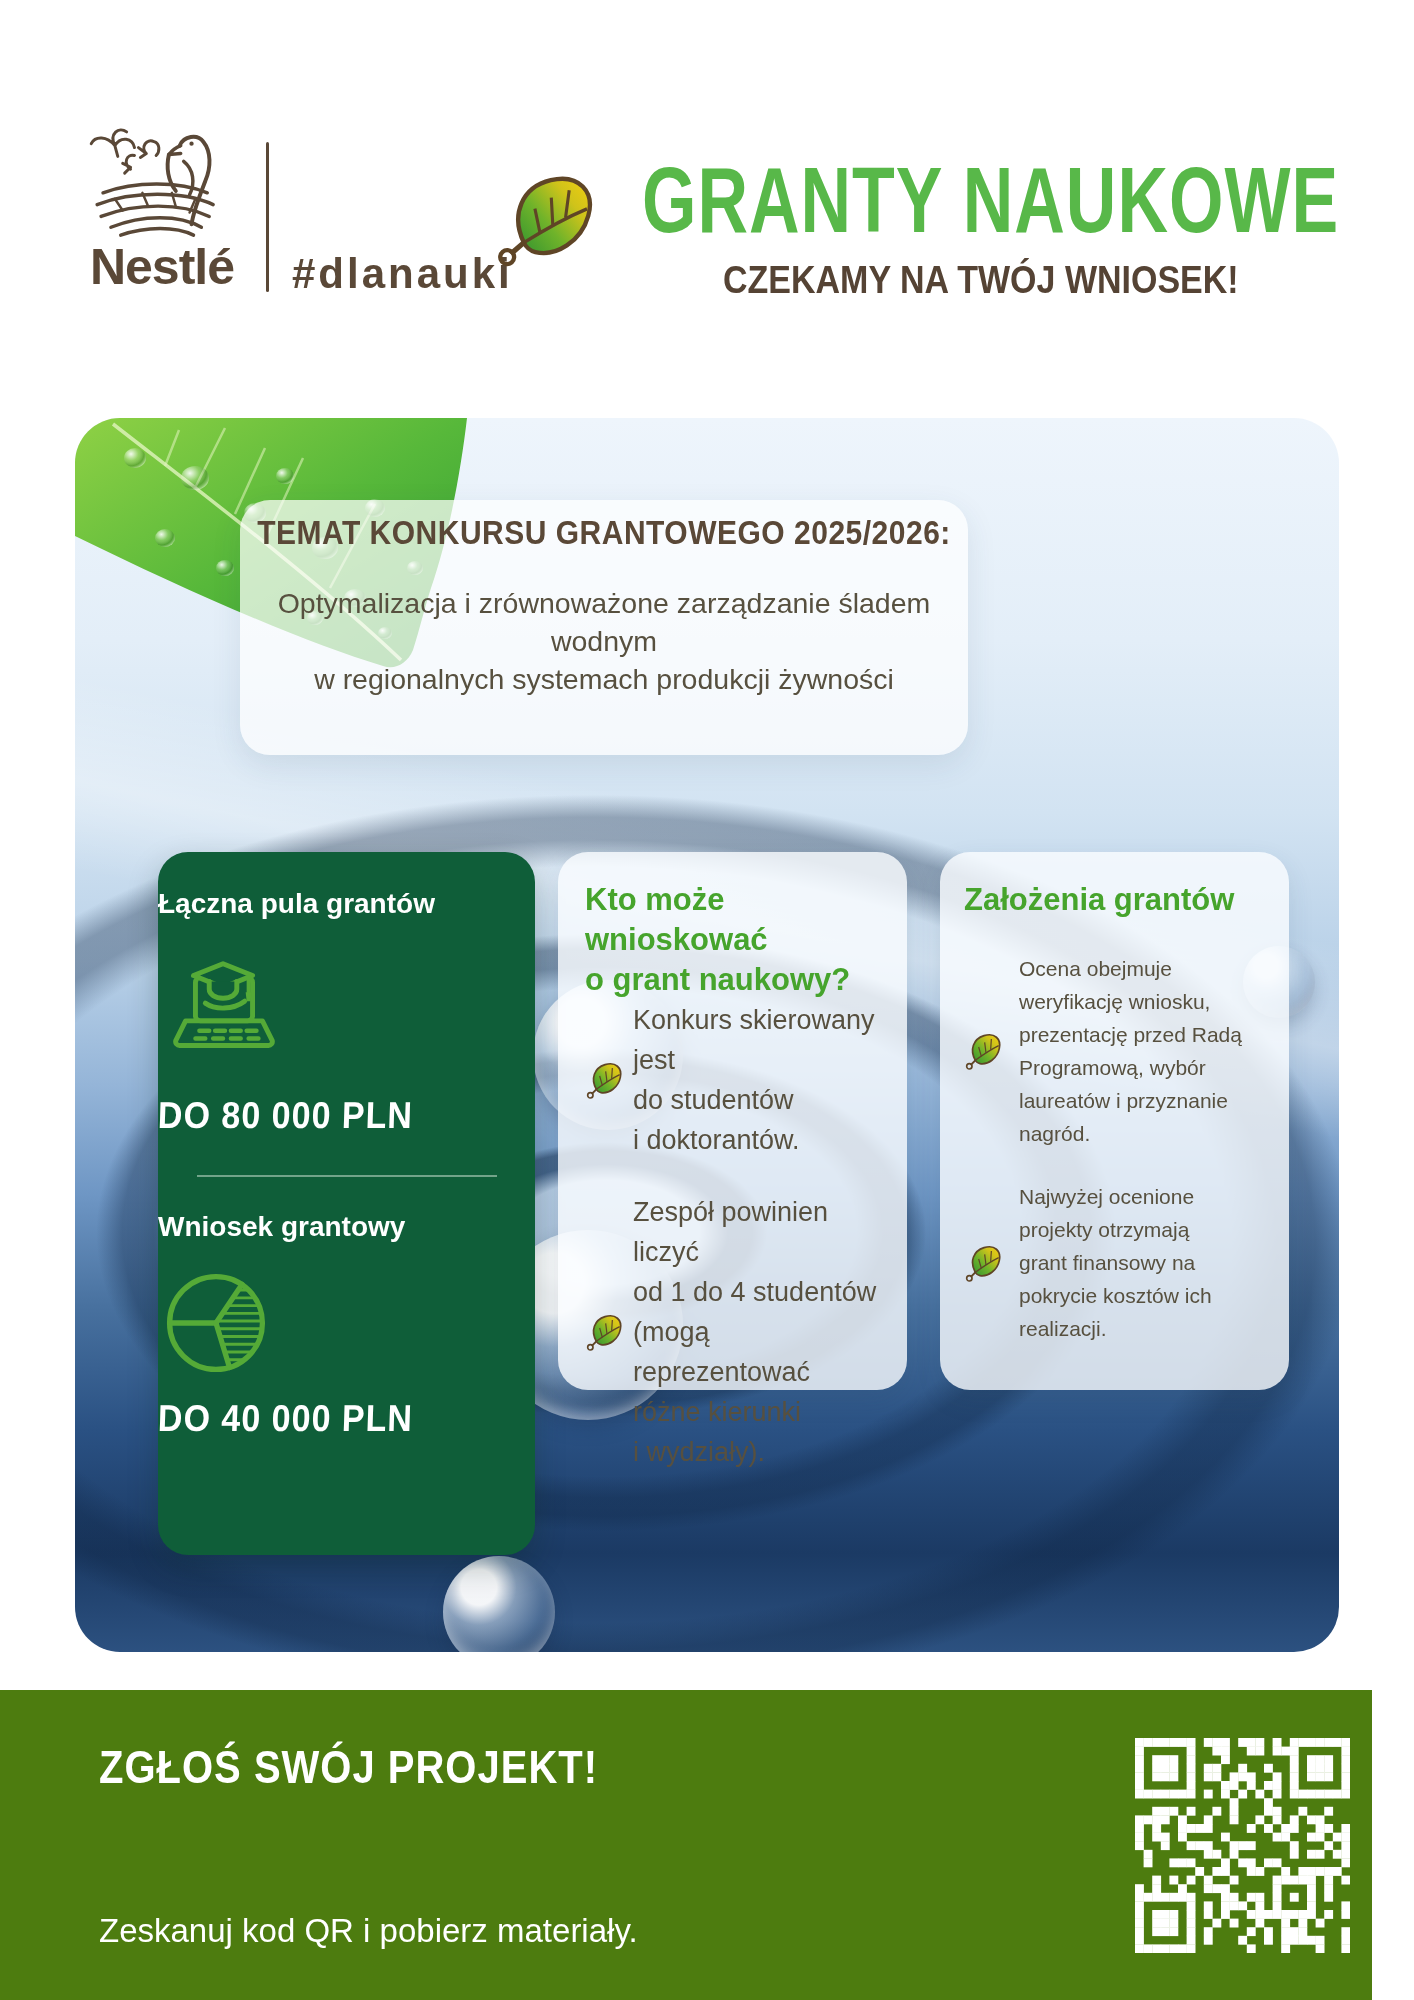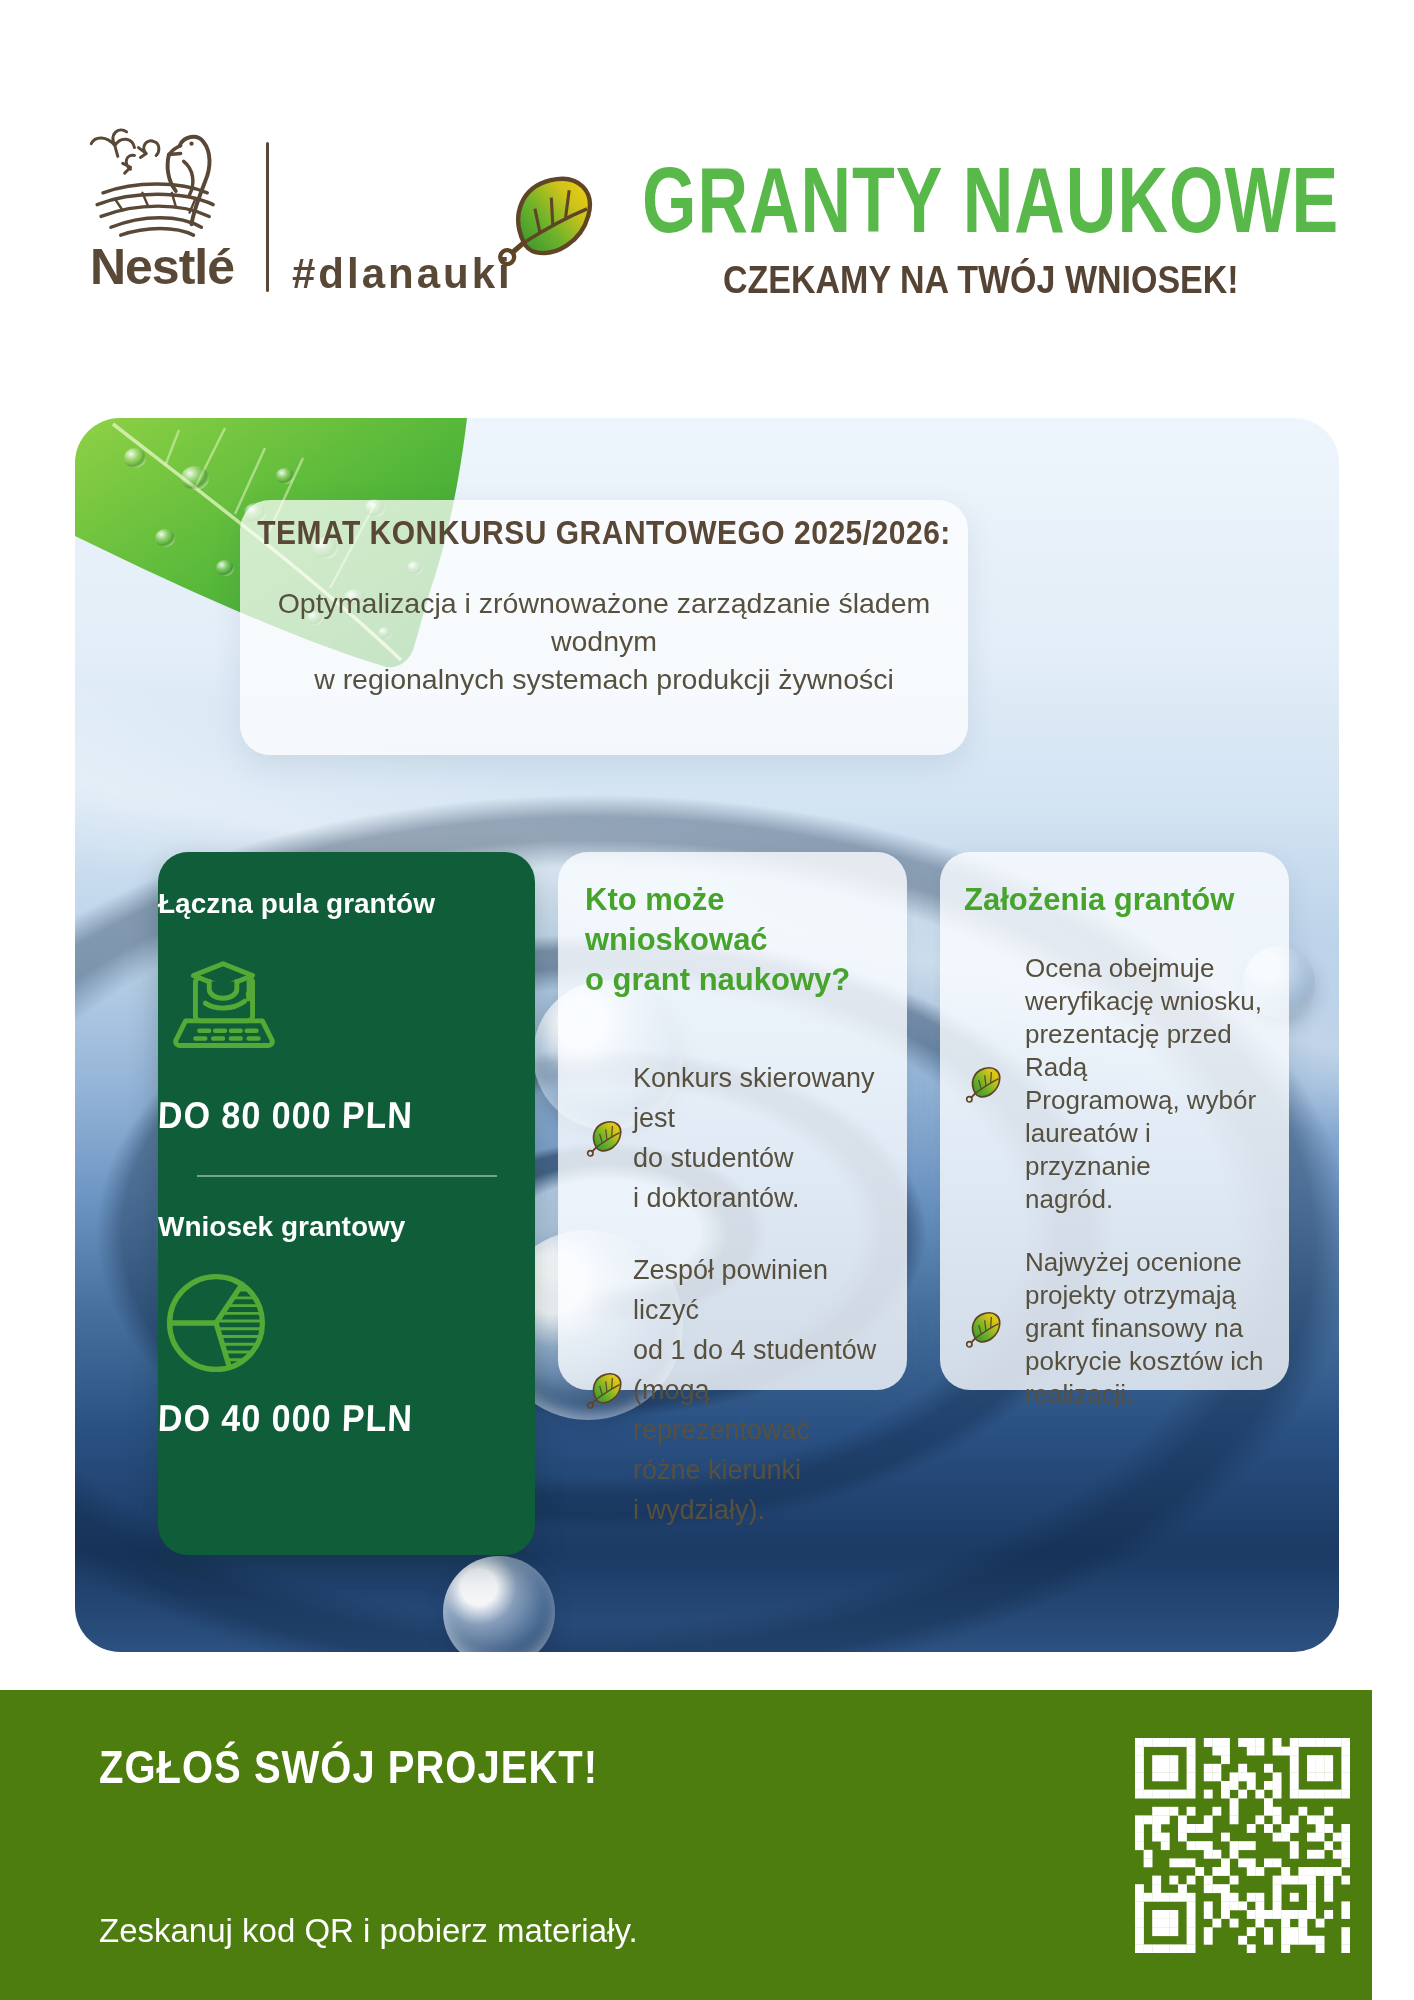--- a/index.html
+++ b/index.html
@@ -64,22 +64,22 @@
 
   .card-light { position:absolute; background:rgba(250,253,255,.80); border-radius:30px;
                 box-shadow:0 10px 26px rgba(40,70,100,.12); }
   .card-who   { left:483px; top:434px; width:349px; height:538px; padding:28px 24px 0 27px; }
   .card-terms { left:865px; top:434px; width:349px; height:538px; padding:28px 20px 8px 24px; }
   .card-title { font-size:31px; line-height:40px; font-weight:700; color:#46a42c; white-space:pre-line; }
   .bullet { display:flex; align-items:center; }
   .bullet .leaf-cell { flex:0 0 40px; }
   .bullet-text { color:#57503f; white-space:pre-line; }
   .card-who .bullet-text { font-size:27px; line-height:40px; margin-left:8px; }
-  .card-terms .bullet-text { font-size:26px; line-height:33px; margin-left:21px; }
-  .card-who .b1 { margin-top:58px; }
+  .card-terms .bullet-text { font-size:21px; line-height:33px; margin-left:15px; }
+  .card-who .b1 { }
   .card-who .b2 { margin-top:32px; }
   .card-terms .b1 { margin-top:32px; }
   .card-terms .b2 { margin-top:30px; }
   .card-terms .card-title { white-space:nowrap; }
 
   
   .footer { position:absolute; left:0; top:1690px; width:1372px; height:310px; background:#4d7c0f; color:#ffffff; }
   .cta { position:absolute; left:99px; top:52px; font-size:40px; font-weight:700;
          transform:scaleY(1.15); transform-origin:top left; letter-spacing:1px; }
   .deadline { position:absolute; left:99px; top:128px; font-size:33px; }

